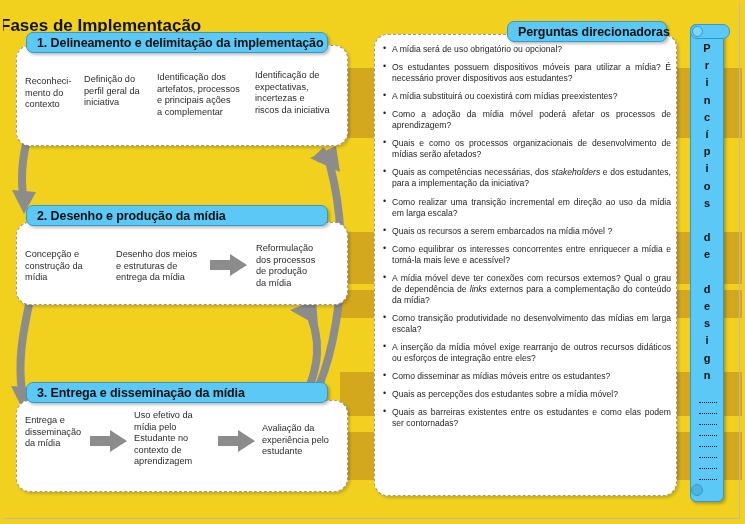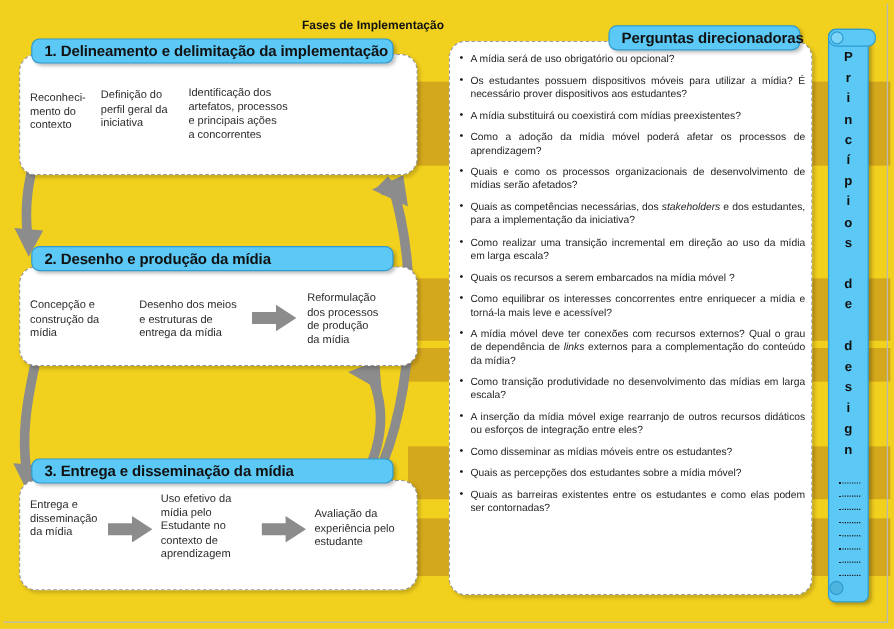--- a/index.html
+++ b/index.html
@@ -49,22 +49,22 @@
     letter-spacing:-0.1px;
     padding:3px 10px 4px 10px;
     box-sizing:border-box;
     box-shadow:2px 2px 3px rgba(0,0,0,.25);
     white-space:nowrap;
     line-height:15px;
   }
   
   #main-title{
     position:absolute;left:0;top:16px;width:370px;
-    text-align:right;
-    font-size:10px;font-weight:bold;color:#111;
+    text-align:left;
+    font-size:17px;font-weight:bold;color:#111;
   }
   
   .step{
     position:absolute;
     font-size:9.2px;
     line-height:11.6px;
     color:#2b2b2b;
   }
   
   .blockarrow{position:absolute;}
@@ -174,21 +174,25 @@
   <div class="pill" style="left:26px;top:32px;width:302px;height:21px;">1. Delineamento e delimitação da implementação</div>
   <div class="step" style="left:25px;top:76px;width:60px;white-space:pre-line;">Reconheci-
 mento do
 contexto</div>
   <div class="step" style="left:84px;top:74px;width:72px;white-space:pre-line;">Definição do
 perfil geral da
 iniciativa</div>
   <div class="step" style="left:157px;top:72px;width:96px;white-space:pre-line;">Identificação dos
 artefatos, processos
 e principais ações
-a concorrentes</div>
+a complementar</div>
+  <div class="step" style="left:255px;top:70px;width:90px;white-space:pre-line;">Identificação de
+expectativas,
+incertezas e
+riscos da iniciativa</div>
 
   <div class="card" style="left:16px;top:222px;width:332px;height:83px;"></div>
   <div class="pill" style="left:26px;top:205px;width:302px;height:21px;">2. Desenho e produção da mídia</div>
   <div class="step" style="left:25px;top:249px;width:72px;white-space:pre-line;">Concepção e
 construção da
 mídia</div>
   <div class="step" style="left:116px;top:249px;width:92px;white-space:pre-line;">Desenho dos  meios
 e estruturas de
 entrega da mídia</div>
   <svg class="blockarrow" style="left:210px;top:254px;" width="38" height="22" viewBox="0 0 38 22">

